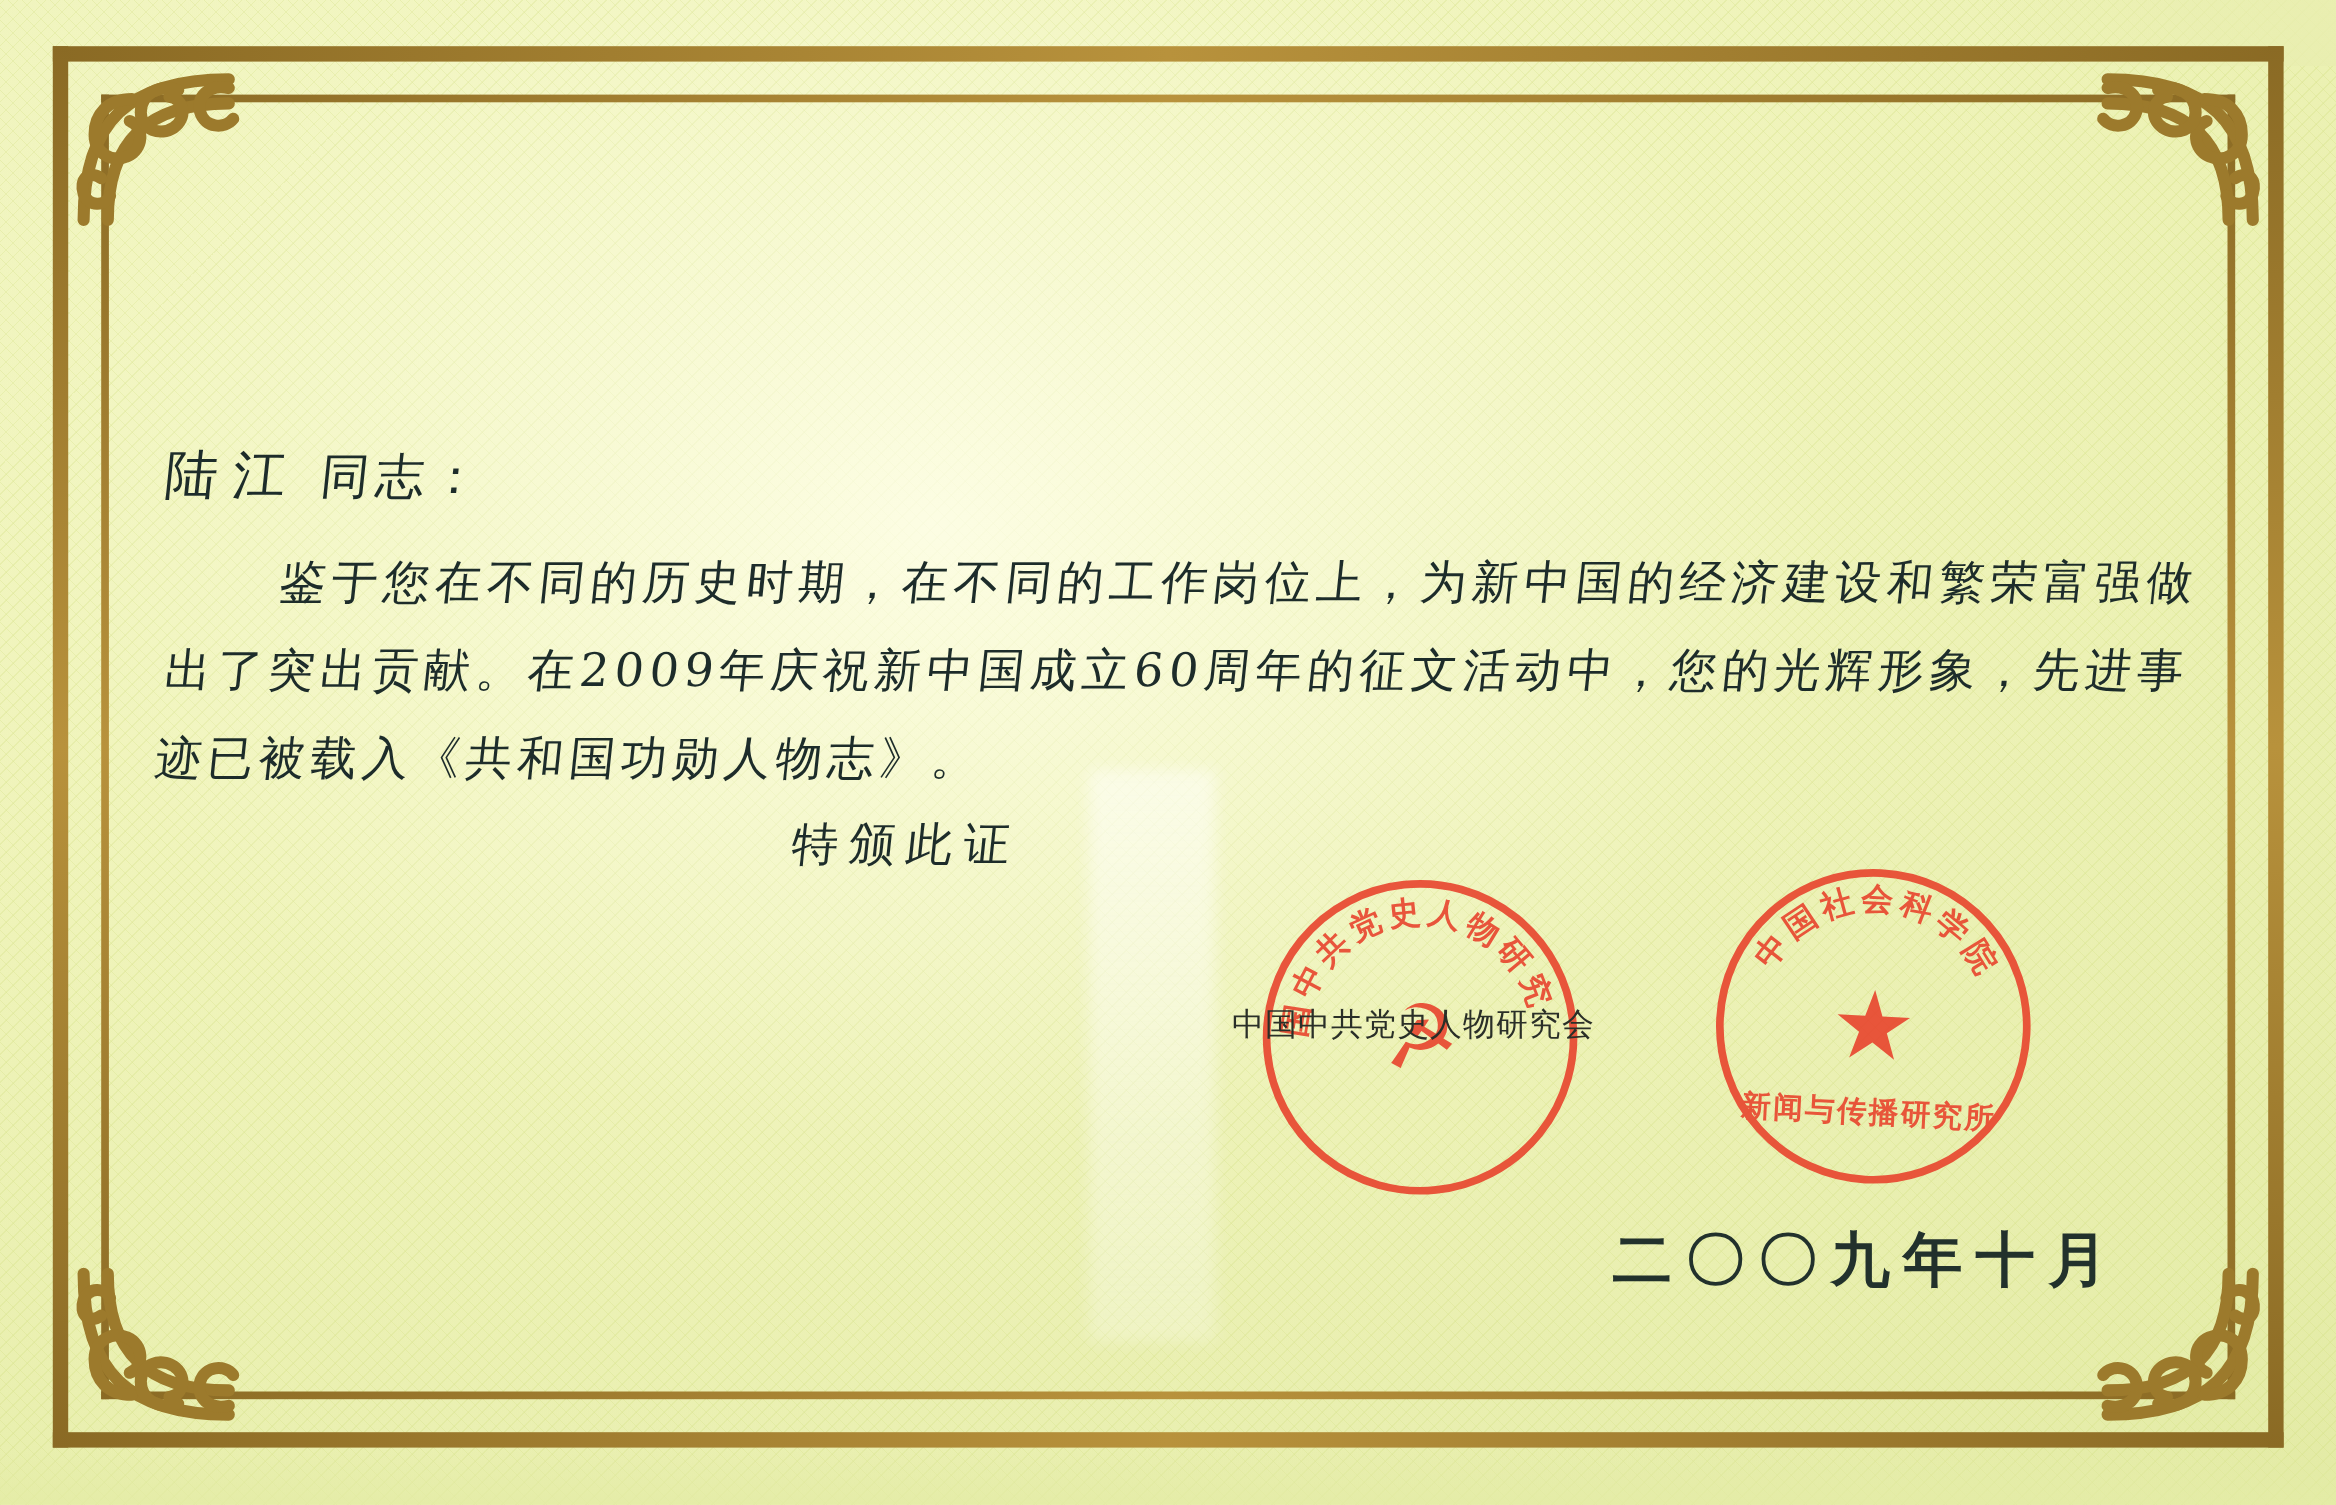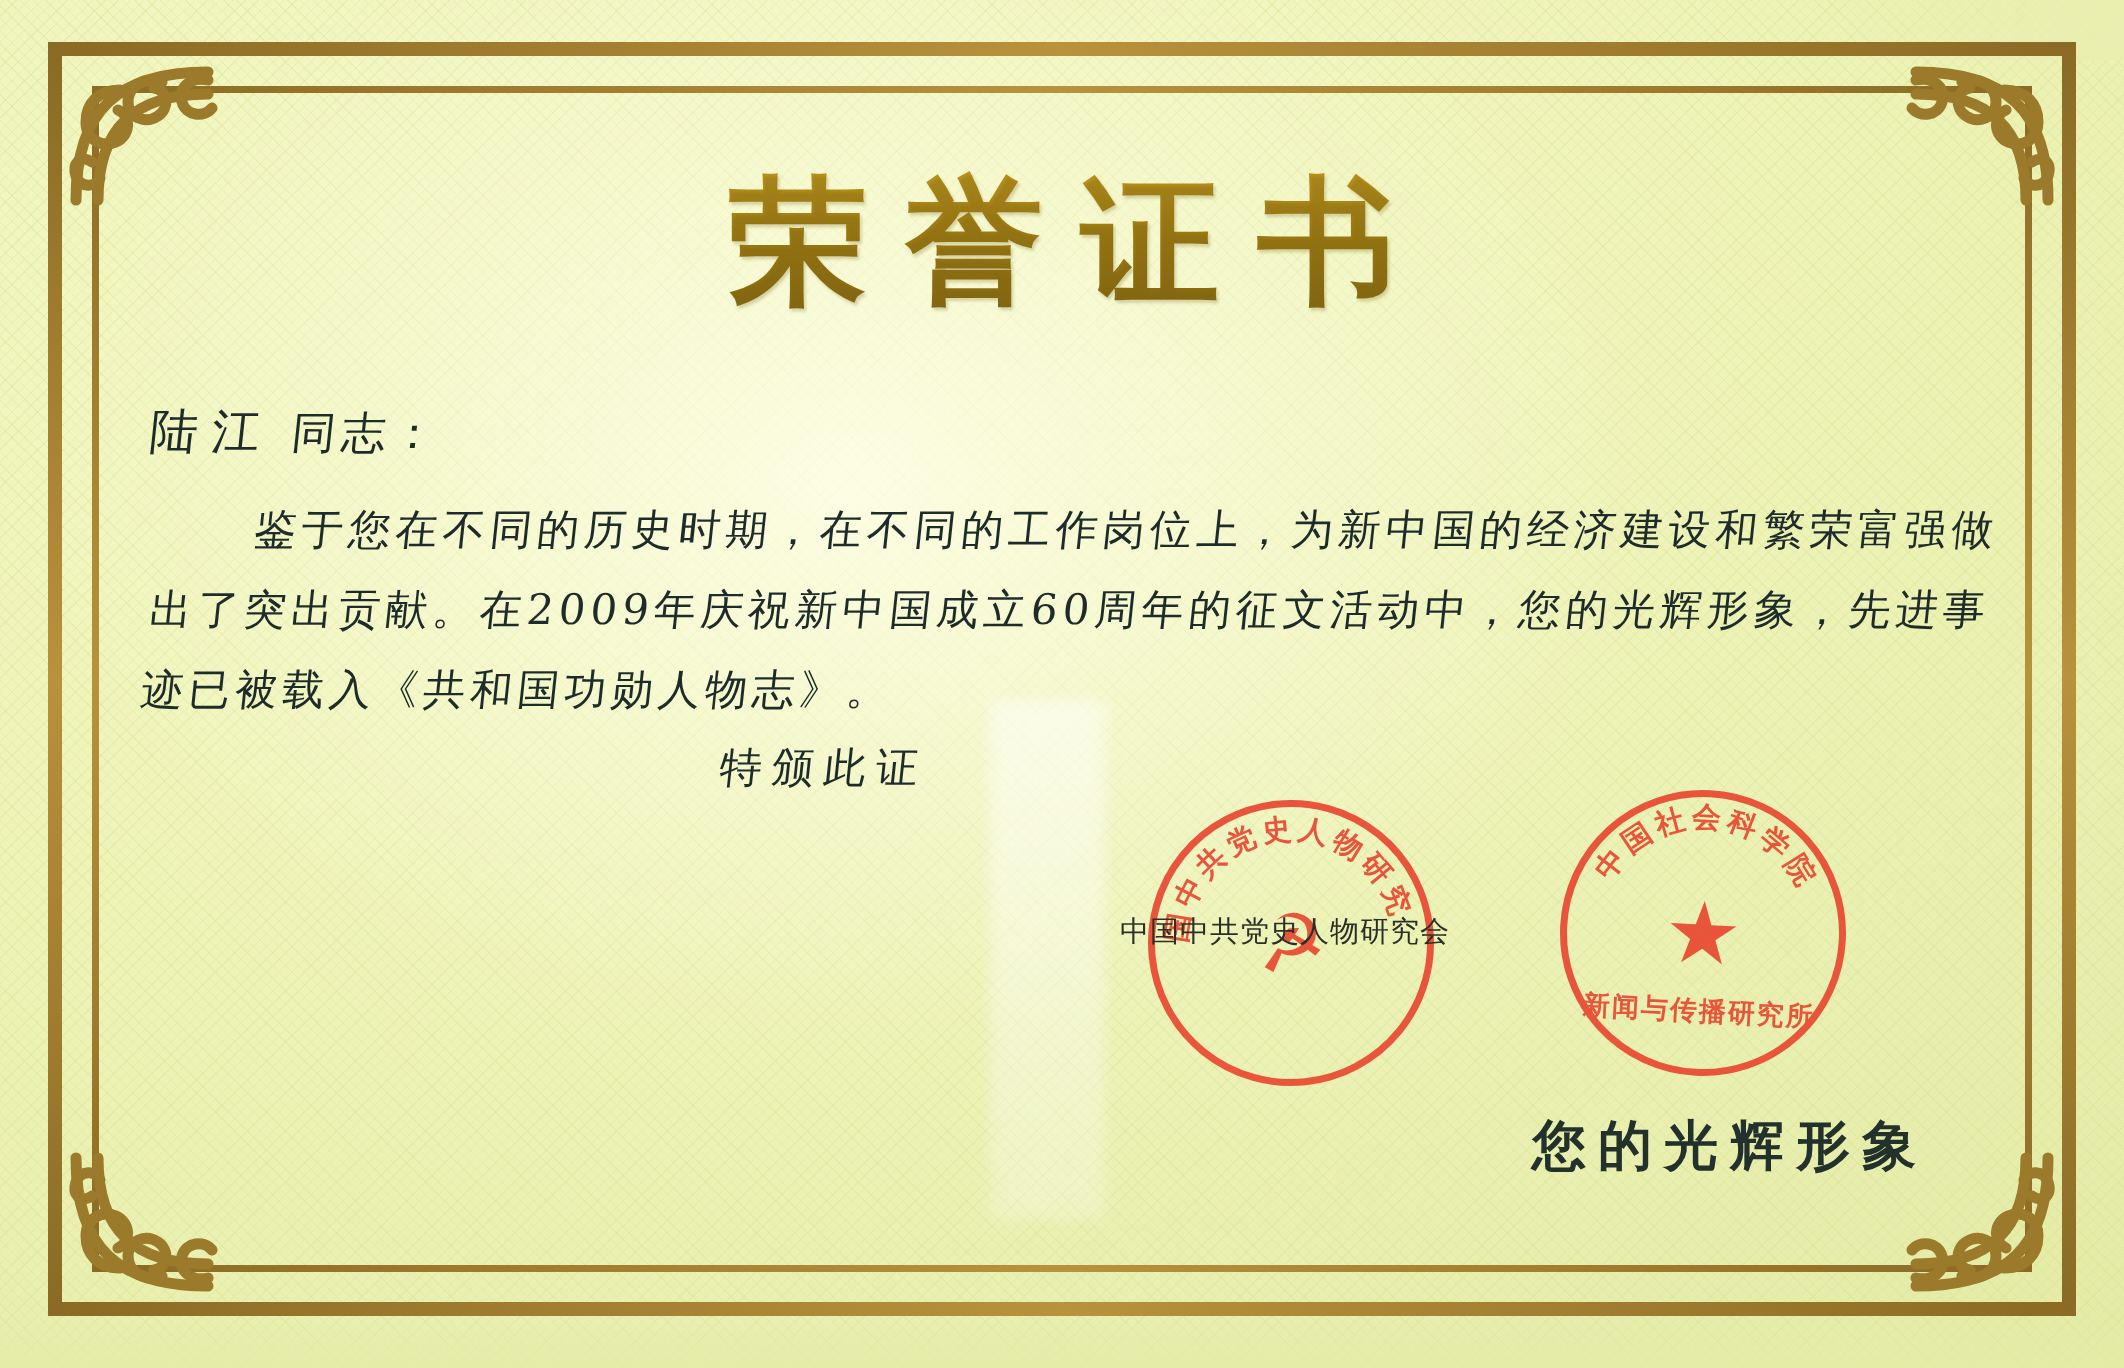--- a/index.html
+++ b/index.html
@@ -278,21 +278,20 @@
           <path d="M40 150 C40 78 76 44 150 44"></path>
           <path d="M62 40 C40 40 28 54 28 72 C28 90 44 98 58 92 C72 86 74 66 60 60"></path>
           <path d="M104 32 C86 26 70 36 70 52 C70 68 88 74 100 66 C112 58 110 40 96 38"></path>
           <path d="M150 30 C132 26 120 38 124 52 C128 66 146 68 154 58"></path>
           <path d="M34 112 C22 104 14 114 18 126 C22 138 38 138 42 128"></path>
         </g>
       </svg>
     </div>
   </div>
 
-  <div id="title">荣誉证书</div>
 
   <div id="salutation" class="hand">
     <span class="name">陆江</span><span>同志：</span>
   </div>
 
   <div id="body-paragraph" class="hand">鉴于您在不同的历史时期，在不同的工作岗位上，为新中国的经济建设和繁荣富强做出了突出贡献。在2009年庆祝新中国成立60周年的征文活动中，您的光辉形象，先进事迹已被载入《共和国功勋人物志》。</div>
 
   <div id="closing-line" class="hand">特颁此证</div>
 
   <div class="seal" id="seal-left">
@@ -319,15 +318,15 @@
           <textPath href="#arcPathRight" startOffset="50%" text-anchor="middle">中国社会科学院</textPath>
         </text>
       </svg>
     </div>
     <div class="seal-center-star">★</div>
     <div class="seal-bottom-label">新闻与传播研究所</div>
   </div>
 
   <div class="org-caption" id="org-left">中国中共党史人物研究会</div>
 
-  <div id="date-line">您的光辉形象</div>
+  <div id="date-line">二〇〇九年十月</div>
 
 </div>
 
 </body></html>

